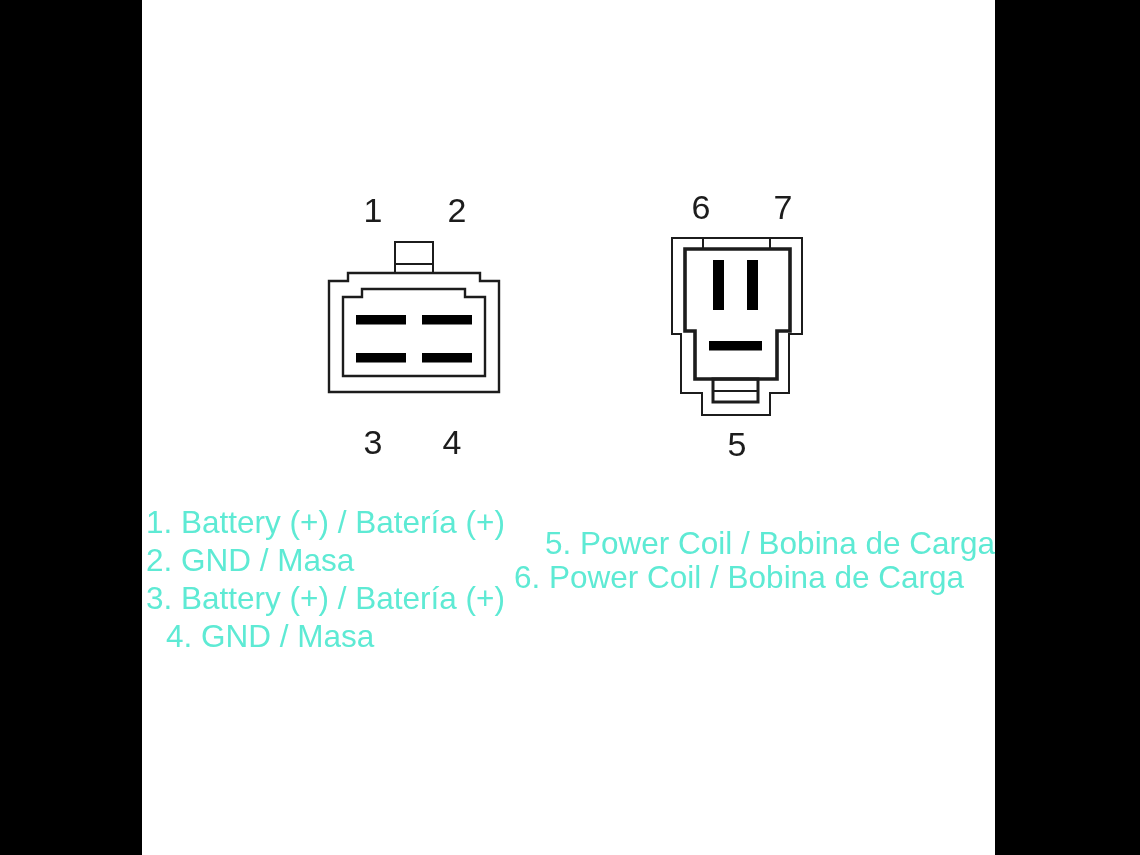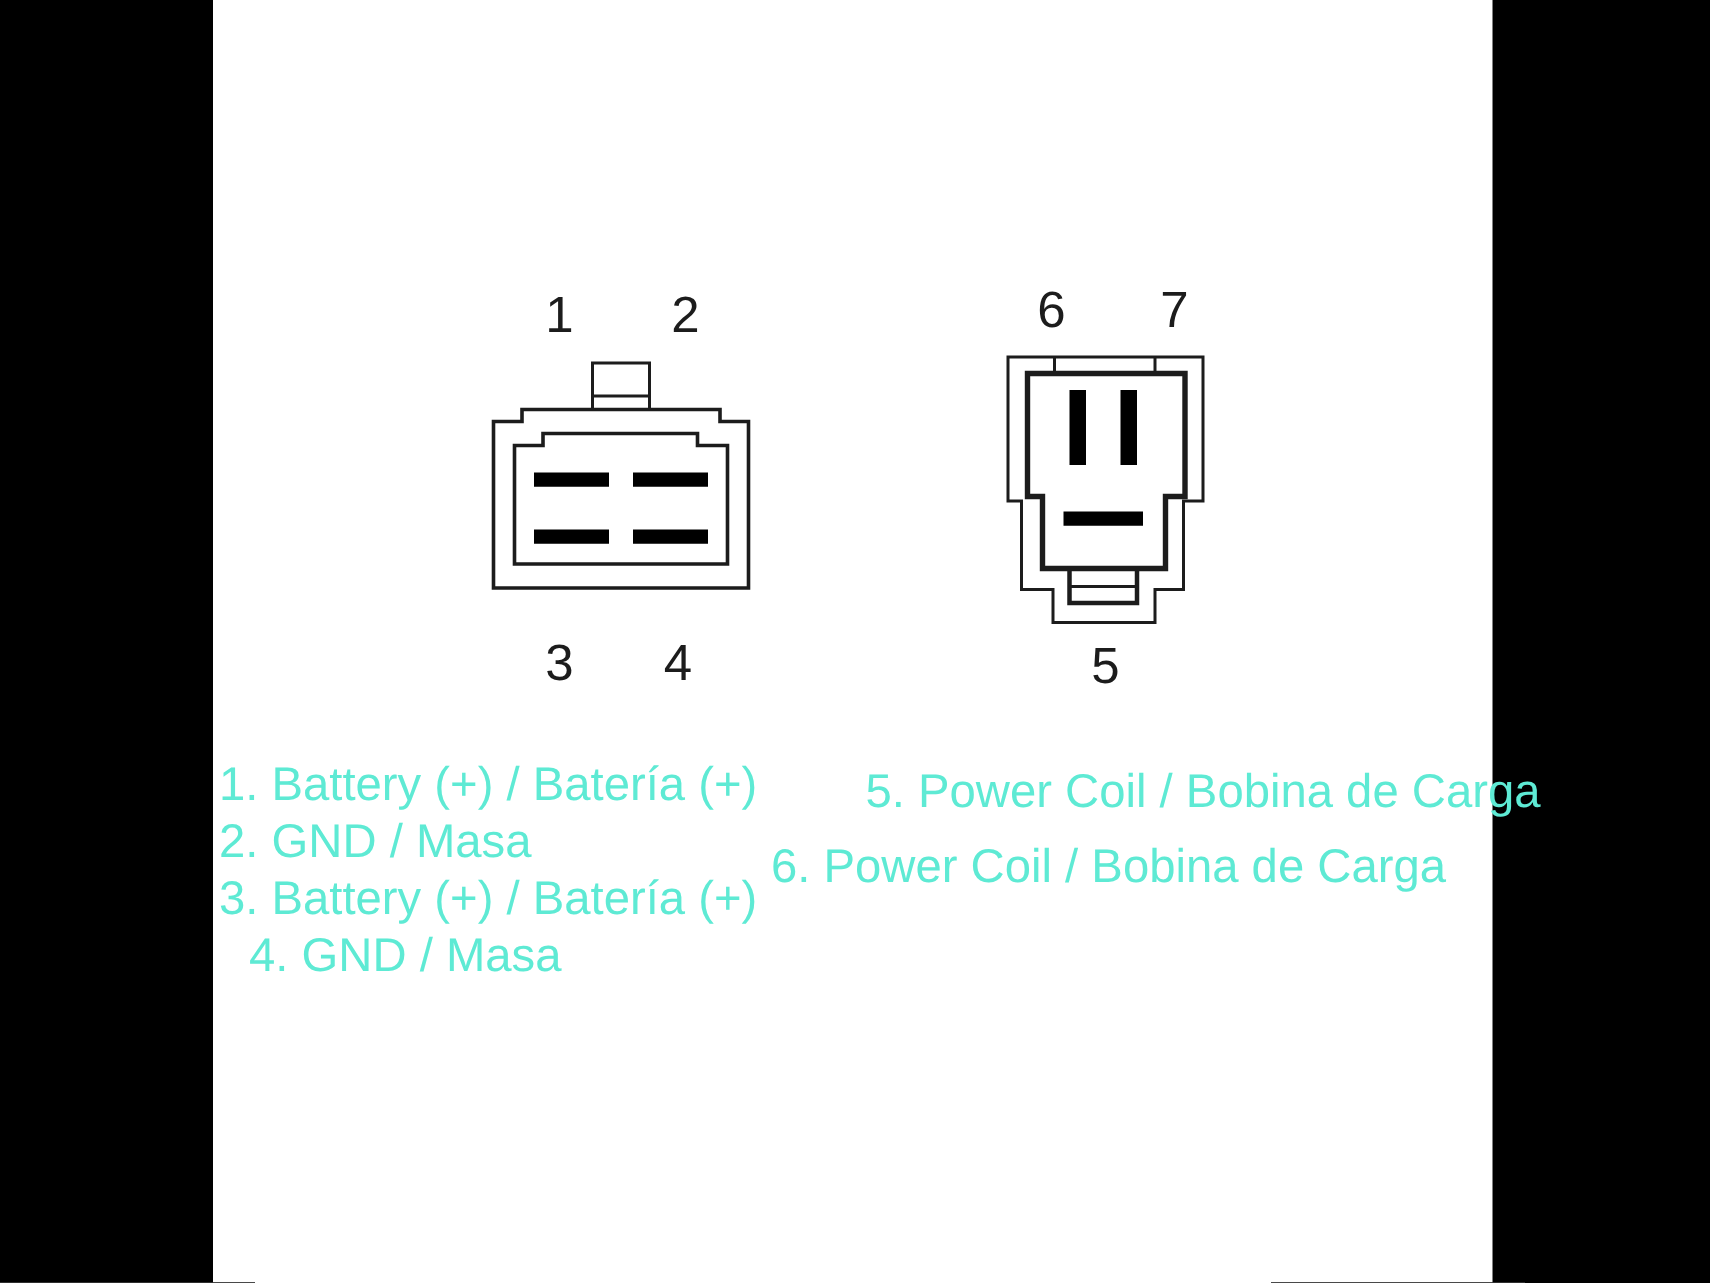--- a/index.html
+++ b/index.html
@@ -76,16 +76,16 @@
   <div class="pin-num" style="left:430px; top:422px;">4</div>
   <div class="pin-num" style="left:679px; top:187px;">6</div>
   <div class="pin-num" style="left:761px; top:187px;">7</div>
   <div class="pin-num" style="left:715px; top:424px;">5</div>
 
   <div class="legend-line" style="left:146px; top:503px;">1. Battery (+) / Batería (+)</div>
   <div class="legend-line" style="left:146px; top:541px;">2. GND / Masa</div>
   <div class="legend-line" style="left:146px; top:579px;">3. Battery (+) / Batería (+)</div>
   <div class="legend-line" style="left:146px; top:617px;margin-left:20px;">4. GND / Masa</div>
 
-  <div class="legend-line" style="left:545px; top:508px;margin-left:32px;">5. Power Coil / Bobina de Carga</div>
+  <div class="legend-line" style="left:545px; top:524px;">5. Power Coil / Bobina de Carga</div>
   <div class="legend-line" style="left:514px; top:546px;margin-top:12px;">6. Power Coil / Bobina de Carga</div>
 
 </div>
 
 </body></html>

